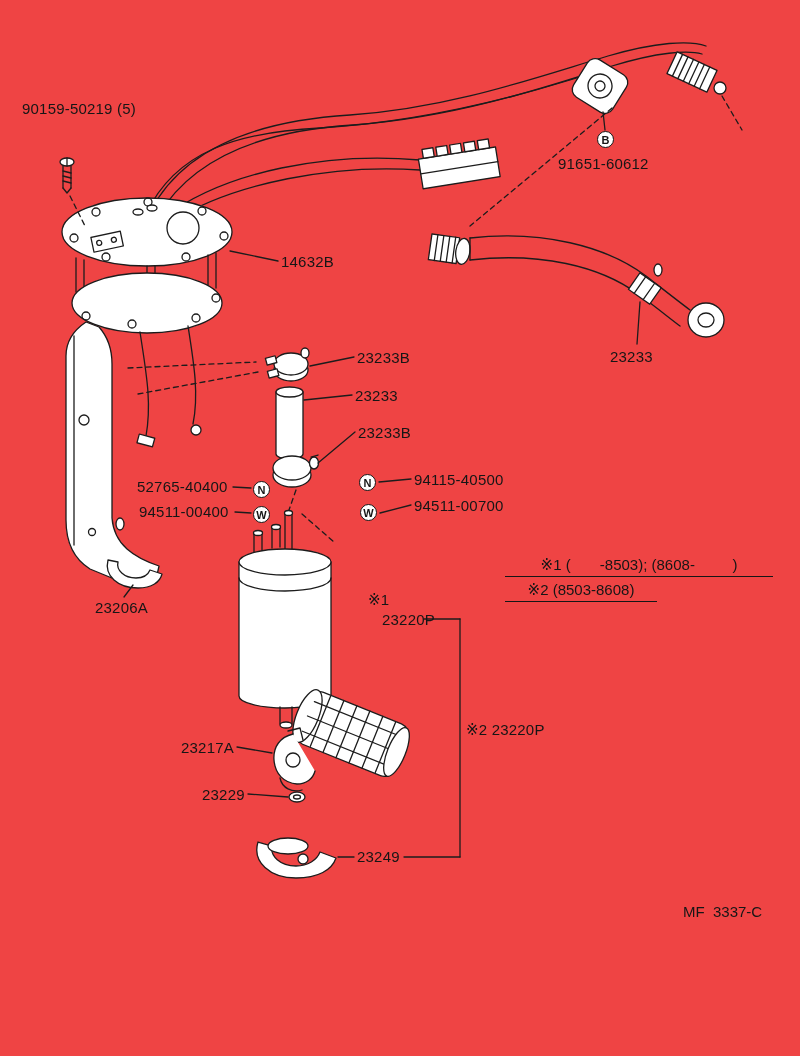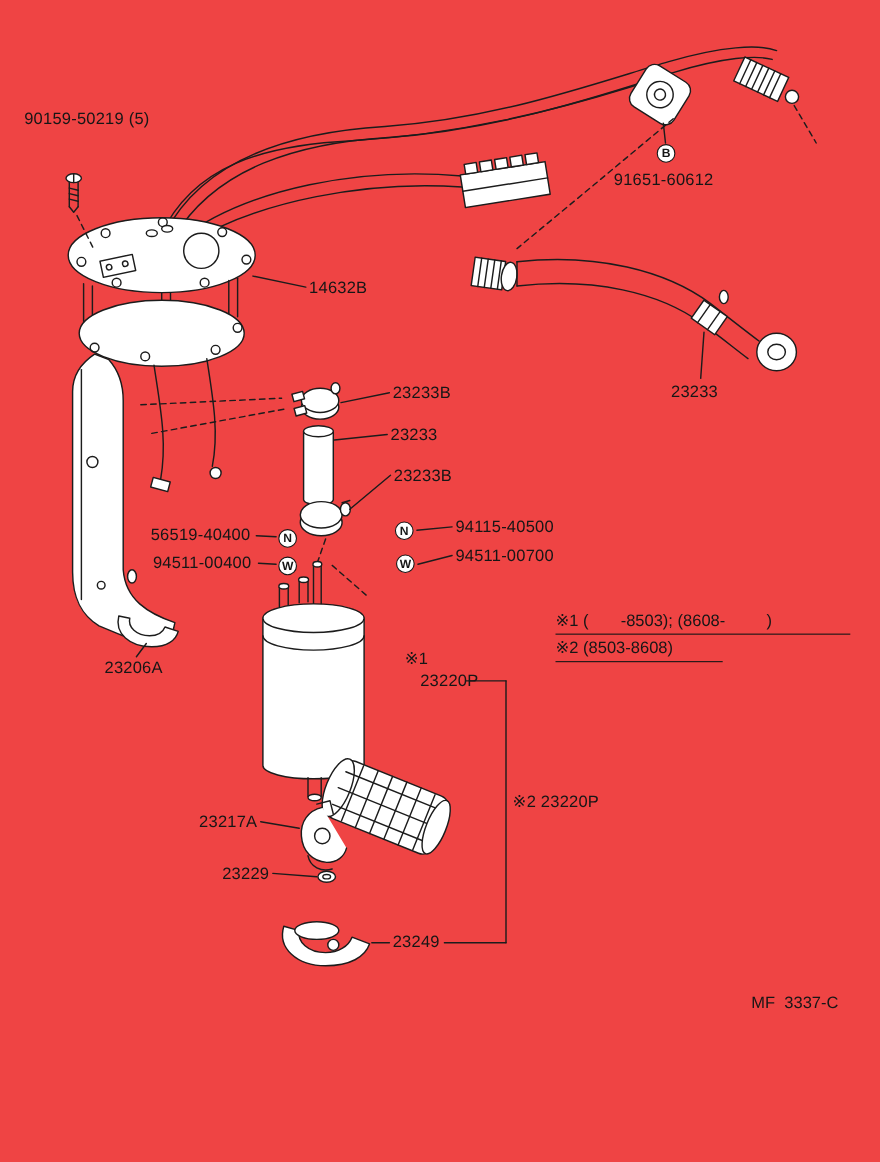--- a/index.html
+++ b/index.html
@@ -13,21 +13,21 @@
     white-space:pre; letter-spacing:0.2px;
   }
   .badge {
     position:absolute; width:17px; height:17px; border:1.5px solid #161616; border-radius:50%;
     font-size:11px; line-height:16px; font-weight:bold; text-align:center; color:#161616;
     background:#fff; box-sizing:border-box;
   }
   .note { position:absolute; }
   .note-line {
     font-size:15px; line-height:18px; color:#161616; white-space:pre;
-    border-bottom:1.6px solid #161616; padding-bottom:2px; margin-bottom:4px;
+    border-bottom:1.6px solid #161616; padding-bottom:2px; margin-bottom:4px;text-align:center;
   }
   .page-code { position:absolute; font-size:15px; font-weight:normal; color:#161616; white-space:pre; }
 </style>
 </head>
 <body>
 
 <div class="stage">
 
   <svg width="800" height="1056" viewBox="0 0 800 1056">
     <g stroke="#1c1c1c" stroke-width="1.3" fill="none" stroke-linecap="round" stroke-linejoin="round">
@@ -256,21 +256,21 @@
     </g>
   </svg>
 
   <div class="lbl" style="left:22px; top:100px">90159-50219 (5)</div>
   <div class="lbl" style="left:558px; top:155px">91651-60612</div>
   <div class="lbl" style="left:281px; top:253px">14632B</div>
   <div class="lbl" style="left:610px; top:348px">23233</div>
   <div class="lbl" style="left:357px; top:349px">23233B</div>
   <div class="lbl" style="left:355px; top:387px">23233</div>
   <div class="lbl" style="left:358px; top:424px">23233B</div>
-  <div class="lbl" style="left:137px; top:478px">56519-40400</div>
+  <div class="lbl" style="left:137px; top:478px">52765-40400</div>
   <div class="lbl" style="left:414px; top:471px">94115-40500</div>
   <div class="lbl" style="left:139px; top:503px">94511-00400</div>
   <div class="lbl" style="left:414px; top:497px">94511-00700</div>
   <div class="lbl" style="left:95px; top:599px">23206A</div>
   <div class="lbl" style="left:368px; top:591px">※1</div>
   <div class="lbl" style="left:382px; top:611px">23220P</div>
   <div class="lbl" style="left:466px; top:721px">※2 23220P</div>
   <div class="lbl" style="left:181px; top:739px">23217A</div>
   <div class="lbl" style="left:202px; top:786px">23229</div>
   <div class="lbl" style="left:357px; top:848px">23249</div>

